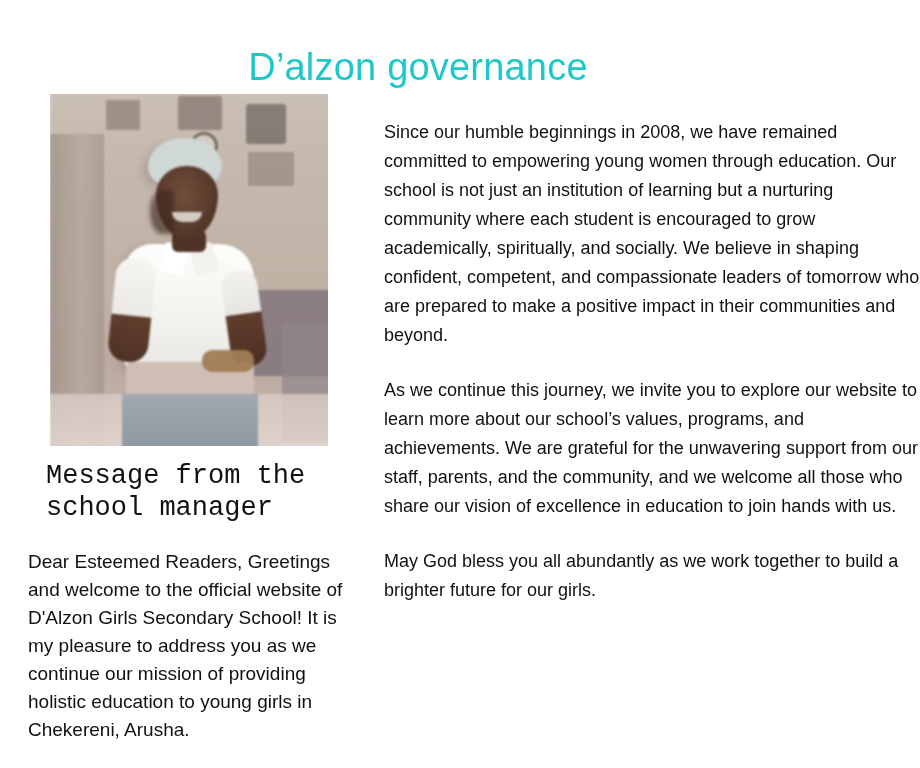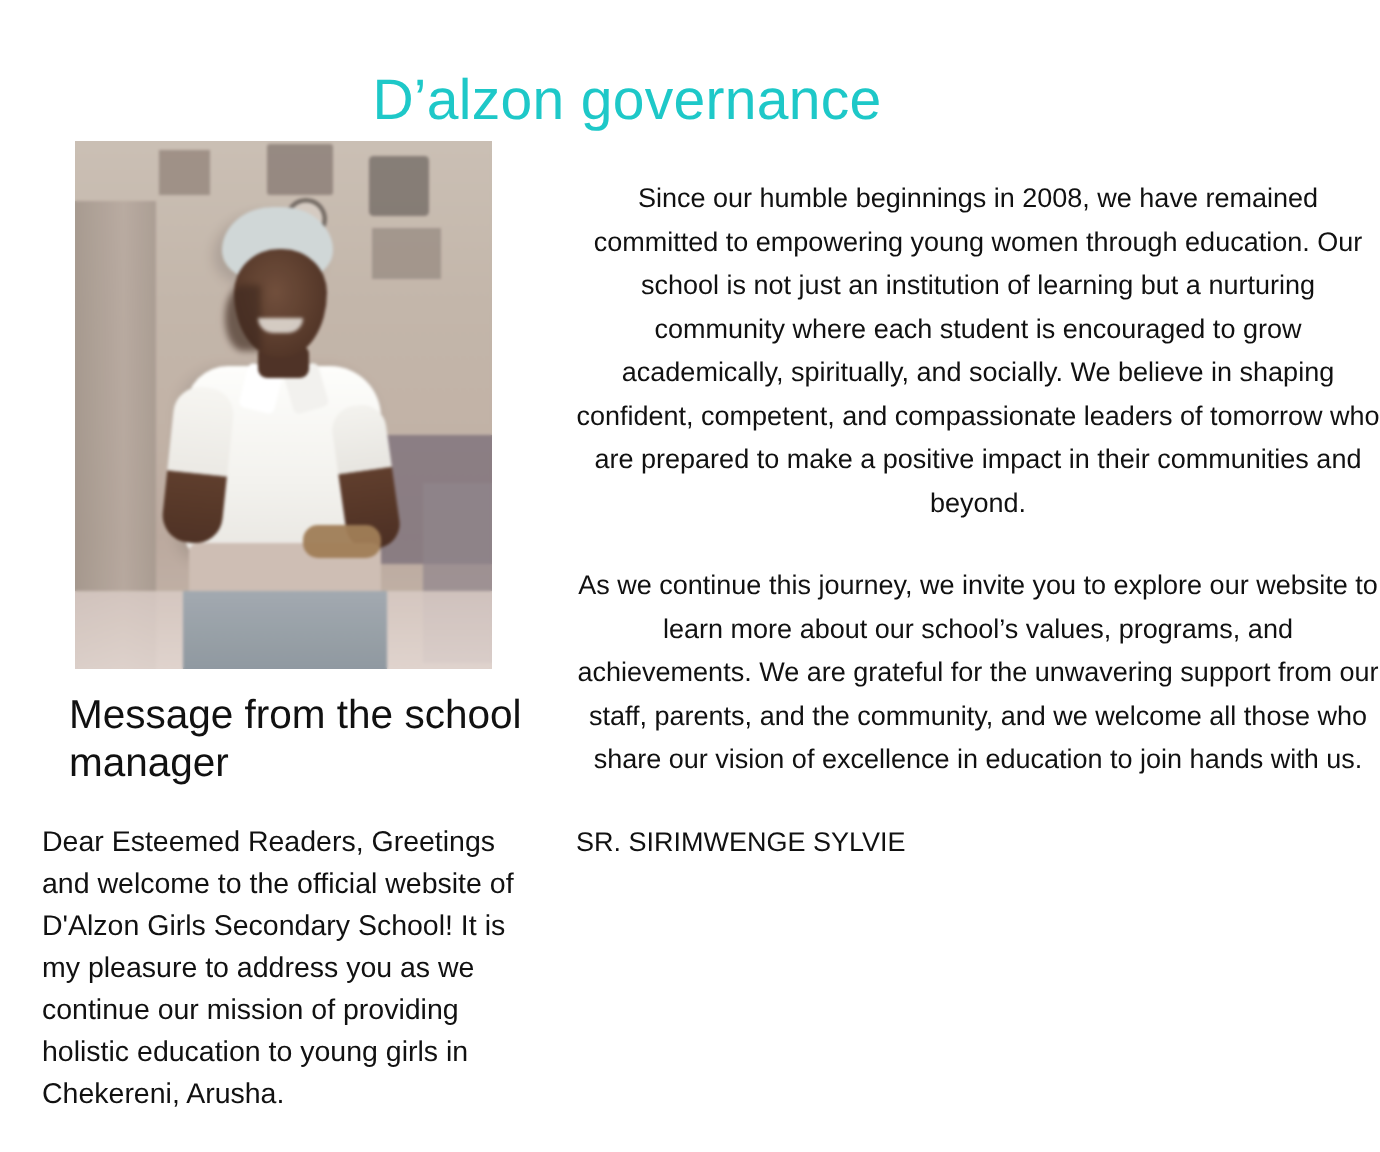--- a/index.html
+++ b/index.html
@@ -209,41 +209,41 @@
     backdrop-filter: blur(1.2px);
     background: rgba(255,255,255,0.03);
   }
   .left-heading {
     margin-top: 14px;
     font-size: 27px;
     line-height: 32px;
     font-weight: 400;
     color: #111;
     padding-left: 18px;
+    font-family: Liberation Mono, monospace;
   }
   .left-body {
     margin-top: 24px;
     font-size: 19px;
     line-height: 28px;
     color: #111;
     width: 336px;
   }
   
   .right-col {
     position: absolute;
     left: 384px;
     top: 118px;
     width: 536px;
     font-size: 18px;
     line-height: 29px;
     color: #111;
   }
   .right-col p {
     margin: 0 0 26px 0;
-    text-align: center;
   }
   .right-col p.tight {
     margin-bottom: 0;
   }
   .signature {
     margin-top: 26px;
     font-size: 18px;
     line-height: 29px;
   }
 </style>
@@ -284,16 +284,16 @@
       </div>
     </div>
 
     <div class="left-heading">Message from the school manager</div>
     <div class="left-body"> Dear Esteemed Readers, Greetings and welcome to the official website of D'Alzon Girls Secondary School! It is my pleasure to address you as we continue our mission of providing holistic education to young girls in Chekereni, Arusha.</div>
   </div>
 
   <div class="right-col">
     <p>Since our humble beginnings in 2008, we have remained committed to empowering young women through education. Our school is not just an institution of learning but a nurturing community where each student is encouraged to grow academically, spiritually, and socially. We believe in shaping confident, competent, and compassionate leaders of tomorrow who are prepared to make a positive impact in their communities and beyond.</p>
     <p>As we continue this journey, we invite you to explore our website to learn more about our school’s values, programs, and achievements. We are grateful for the unwavering support from our staff, parents, and the community, and we welcome all those who share our vision of excellence in education to join hands with us.</p>
-    <div class="signature">SR. SIRIMWENGE SYLVIE</div>
+    <p class="tight">May God bless you all abundantly as we work together to build a brighter future for our girls.</p>
   </div>
 
 </div>
 
 </body></html>

